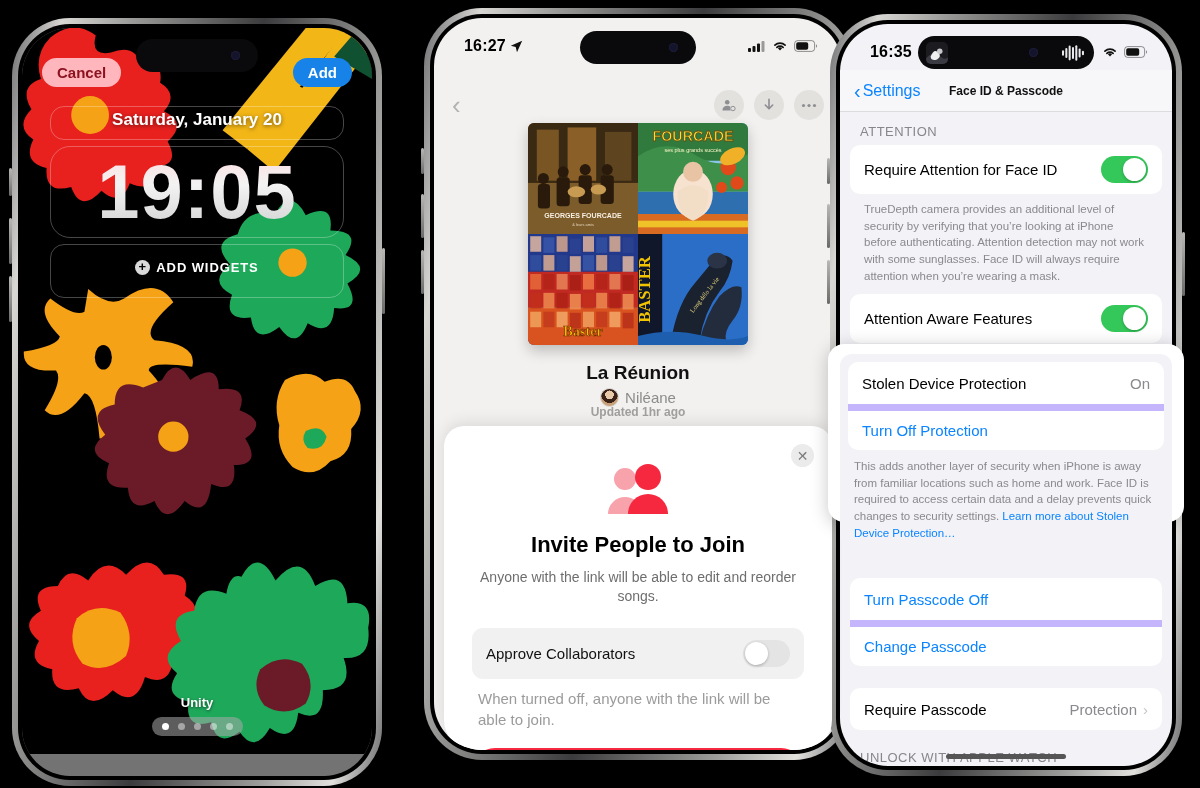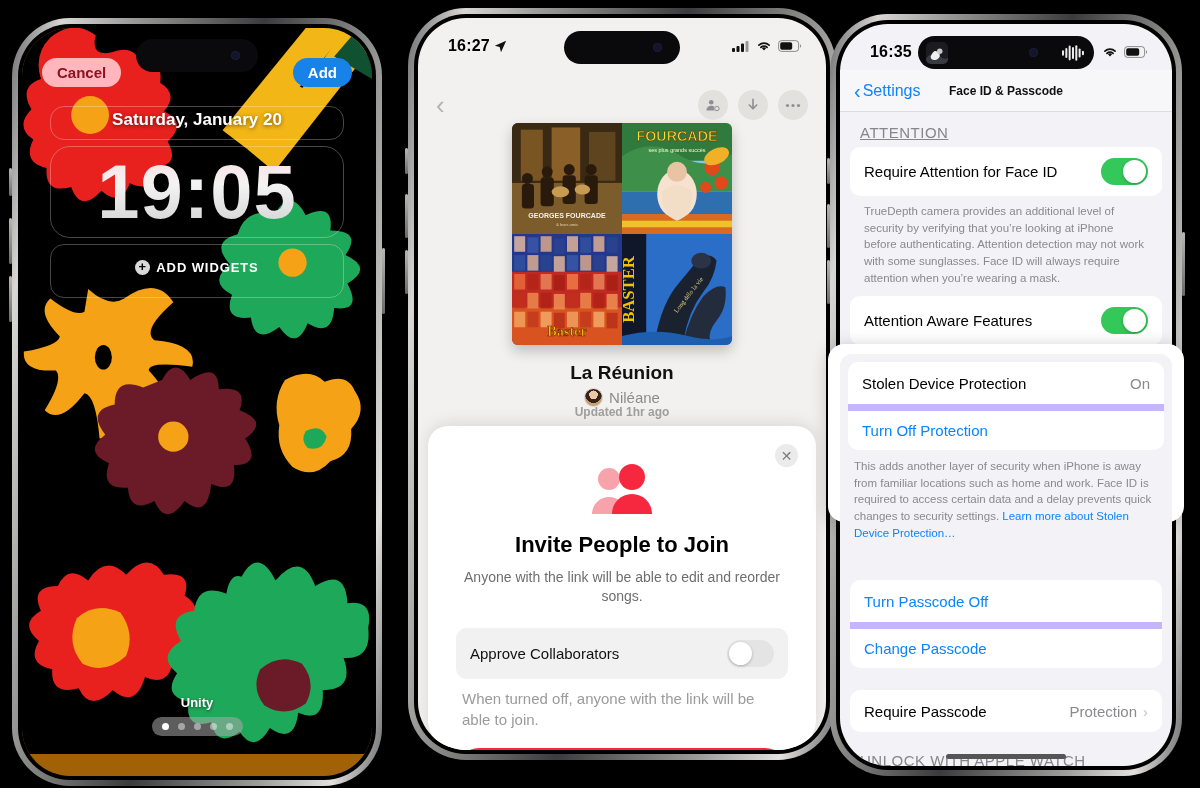--- a/index.html
+++ b/index.html
@@ -10,38 +10,38 @@
     overflow: hidden;
   }
   .stage { position: relative; width: 1200px; height: 788px; background: #000; }
 
   
   .phone { position: absolute; border-radius: 58px; background: linear-gradient(100deg,#6d6d70 0%,#d8d7d4 10%,#9a9a98 24%,#3b3b3d 50%,#9e9e9c 76%,#e2e1de 90%,#6a6a6d 100%); padding: 6px; }
   .phone .inner { width: 100%; height: 100%; border-radius: 52px; background: #000; padding: 4px; overflow: hidden; }
   .screen { position: relative; width: 100%; height: 100%; border-radius: 48px; overflow: hidden; background: #000; }
 
   #phone1 { left: 12px; top: 18px; width: 370px; height: 768px; }
-  #phone2 { left: 408px; top: 8px; width: 428px; height: 752px; }
+  #phone2 { left: 424px; top: 8px; width: 428px; height: 752px; }
   #phone3 { left: 830px; top: 14px; width: 352px; height: 762px; }
 
   
   .btn-side { position: absolute; background: linear-gradient(180deg,#b9b8b5,#6a6a6a); border-radius: 2px; }
 
   
   .statusbar { position: absolute; top: 0; left: 0; right: 0; height: 46px; display: flex; align-items: center; justify-content: space-between; padding: 10px 24px 0 30px; z-index: 6; }
   .sb-time { font-size: 16px; font-weight: 600; letter-spacing: .2px; display: flex; align-items: center; gap: 4px; }
   .sb-right { display: flex; align-items: center; gap: 6px; }
   svg.ic { display: block; }
 
   
   .island { position: absolute; top: 11px; left: 50%; transform: translateX(-50%); height: 33px; border-radius: 20px; background: #0a0a0c; z-index: 7; display: flex; align-items: center; }
   .island .camdot { position: absolute; width: 9px; height: 9px; border-radius: 50%; background: #14142b; box-shadow: inset 0 0 2px #2a2a55; }
 
   
-  #p1screen { background: #a16207; }
+  #p1screen { background: #737373; }
   .wp { position: absolute; inset: 0; overflow: hidden; }
   .p1-top { position: absolute; top: 30px; left: 0; right: 0; display: flex; justify-content: space-between; padding: 0 20px; z-index: 8; }
   .pill { border: none; border-radius: 18px; padding: 6px 15px; font-size: 15px; font-weight: 600; font-family: "Liberation Sans", sans-serif; cursor: pointer; }
   .pill.cancel { background: #ffb6bd; color: #8c1220; }
   .pill.add { background: #1782e8; color: #fff; }
   .edit-frame { position: absolute; left: 28px; right: 28px; border: 1.3px solid rgba(255,255,255,.28); border-radius: 14px; z-index: 5; }
   #f-date { top: 78px; height: 34px; }
   #f-clock { top: 118px; height: 92px; border-radius: 20px; }
   #f-widgets { top: 216px; height: 54px; }
   .p1-date { position: absolute; top: 82px; left: 0; right: 0; text-align: center; color: #fff; font-size: 17px; font-weight: 600; z-index: 6; text-shadow: 0 1px 4px rgba(0,0,0,.55); }
@@ -81,21 +81,21 @@
   .switch.on .knob { left: 22px; }
   .sheet-foot { font-size: 15px; color: #9b9b9b; margin-top: 9px; padding: 0 6px; line-height: 1.4; }
   .cta { margin-top: 18px; width: 100%; border: none; background: #f5283f; color: #fff; font-size: 16px; font-weight: 700; padding: 14px 0; border-radius: 26px; cursor: pointer; font-family: "Liberation Sans", sans-serif; }
 
   
   #p3screen { background: #f2f2f7; }
   .nav3 { position: absolute; top: 46px; left: 0; right: 0; height: 42px; background: #f7f7f9; display: flex; align-items: center; padding: 0 14px; border-bottom: 1px solid #dcdce0; z-index: 5; }
   .nav3-back { display: flex; align-items: center; gap: 2px; color: #0a84ff; font-size: 16px; cursor: pointer; }
   .nav3-title { position: absolute; left: 0; right: 0; text-align: center; font-size: 12px; font-weight: 600; color: #111; pointer-events: none; }
   .list3 { position: absolute; top: 88px; left: 0; right: 0; bottom: 0; padding: 0 10px; }
-  .sechdr { font-size: 15px; color: #86868b; letter-spacing: .5px; padding: 12px 10px 6px; text-decoration: underline; }
+  .sechdr { font-size: 13px; color: #86868b; letter-spacing: .5px; padding: 12px 10px 6px; }
   .card { background: #fff; border-radius: 10px; overflow: hidden; }
   .row { display: flex; align-items: center; justify-content: space-between; padding: 11px 14px; min-height: 42px; }
   .row + .row { border-top: 7px solid #c4b5fd; }
   .row-label { font-size: 15px; color: #000; }
   .row-label.link { color: #0a84ff; }
   .row-value { font-size: 15px; color: #8a8a8e; display: flex; align-items: center; gap: 6px; }
   .chev { color: #c4c4c6; font-size: 15px; }
   .foot { font-size: 11.5px; color: #8a8a8e; line-height: 1.45; padding: 7px 14px 2px; }
   .foot .lk { color: #0a84ff; }
   .highlight { position: absolute; left: -4px; right: -4px; top: 340px; height: 180px; background: #fff; border-radius: 16px; box-shadow: 0 3px 18px rgba(0,0,0,.22); z-index: 20; padding: 10px 12px; }

